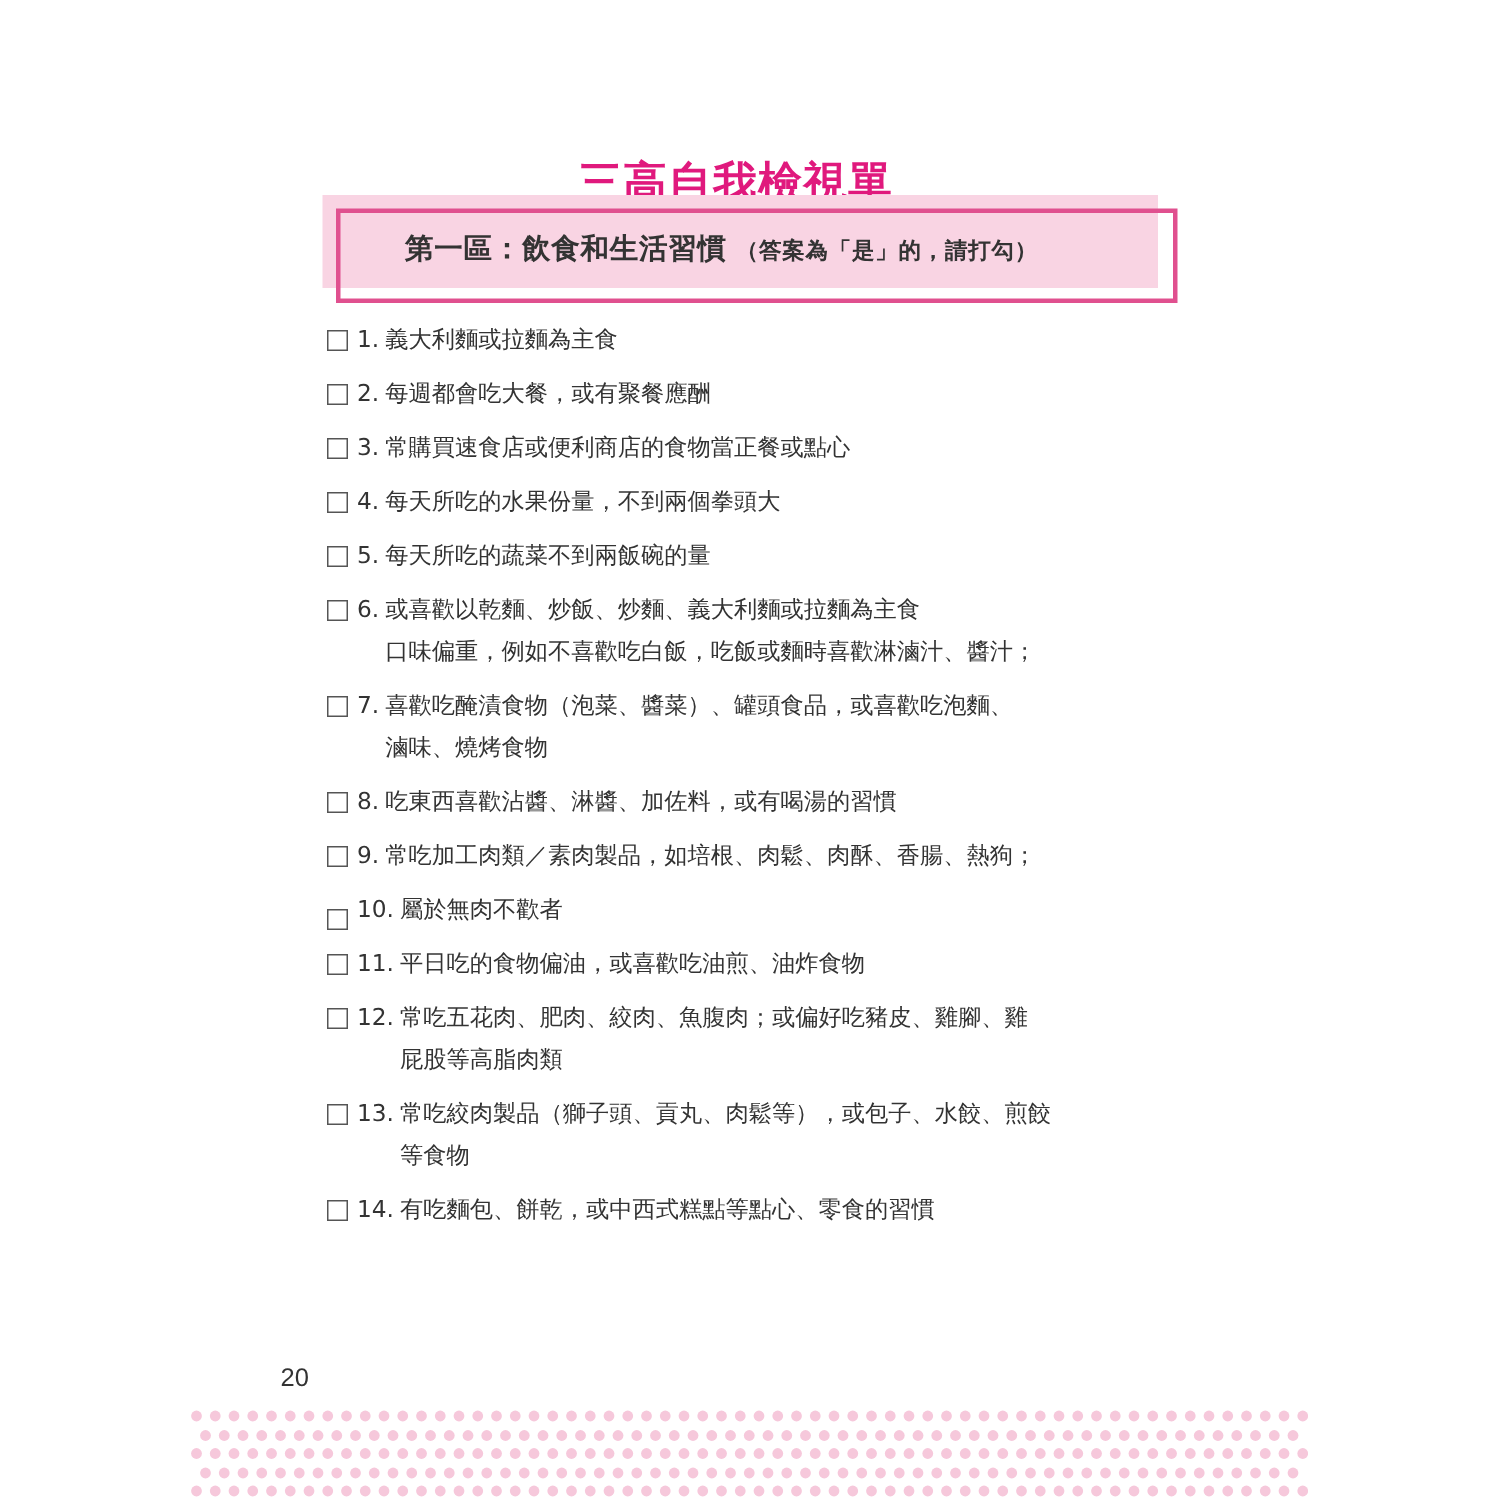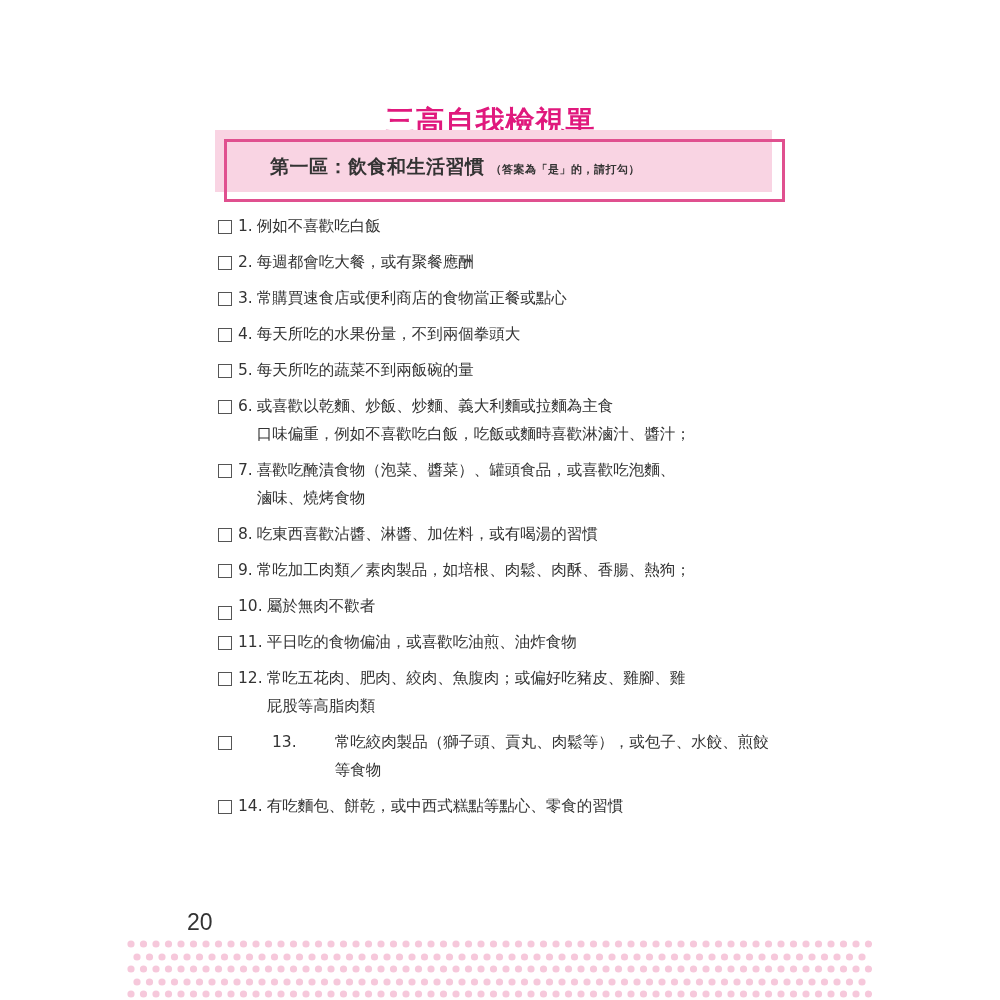--- a/index.html
+++ b/index.html
@@ -8,53 +8,53 @@
 
   .page-title { position: absolute; left: 0; width: 981px; top: 82px; text-align: center;
                 font-size: 29px; font-weight: bold; letter-spacing: 1px; line-height: 40px; }
 
   .section-fill { position: absolute; left: 215px; top: 130px; width: 557px; height: 62px; }
   .section-frame { position: absolute; left: 224px; top: 139px; width: 555px; height: 57px;
                    border-style: solid; border-width: 3px; box-sizing: content-box; }
   .section-heading { position: absolute; left: 270px; top: 146px; height: 40px; line-height: 40px;
                      white-space: nowrap; }
   .section-heading .main { font-size: 19px; font-weight: bold; color: #333333; letter-spacing: 0.5px; }
-  .section-heading .note { font-size: 11px; font-weight: bold; color: #333333; margin-left: 6px; letter-spacing: 0.5px; }
+  .section-heading .note { font-size: 15px; font-weight: bold; color: #333333; margin-left: 6px; letter-spacing: 0.5px; }
 
   .checklist { position: absolute; left: 218px; top: 212px; width: 580px; margin: 0; padding: 0; list-style: none; }
   .item { position: relative; display: flex; align-items: flex-start; font-size: 15.5px; line-height: 28px;
           color: #333333; margin-bottom: 8px; }
   .item .box { flex: 0 0 auto; width: 12px; height: 12px; border: 1.3px solid #555555; margin-top: 8px;
                margin-right: 6px; background: #ffffff; cursor: pointer; }
   .item .num { flex: 0 0 auto; white-space: nowrap; margin-right: 4px; }
   .item .text { flex: 1 1 auto; white-space: normal; }
   .item .text .line { display: block; white-space: nowrap; }
 
-  .page-number { position: absolute; left: 187px; top: 909px; font-size: 23px; color: #333333;
+  .page-number { position: absolute; left: 187px; top: 909px; font-size: 17px; color: #333333;
                  font-family: "Liberation Sans", sans-serif; }
 
   .dots { position: absolute; left: 127px; top: 938px; width: 745px; height: 62px; }
 </style>
 </head>
 <body>
 
 <h1 class="page-title" style="color: rgb(224, 25, 125);">三高自我檢視單</h1>
 
 <div class="section-fill" style="background: rgb(249, 212, 227);"></div>
 <div class="section-frame" style="border-color: rgb(224, 80, 143);"></div>
 <div class="section-heading">
   <span class="main">第一區：飲食和生活習慣</span><span class="note">（答案為「是」的，請打勾）</span>
 </div>
 
 <ul class="checklist">
   <li class="item" style="margin-bottom: 8px;">
       <span class="box"></span>
       <span class="num">1.</span>
       <span class="text">
-        <span class="line">例如不喜歡吃白飯</span>
+        <span class="line">義大利麵或拉麵為主食</span>
       </span>
     </li>
   <li class="item" style="margin-bottom: 8px;">
       <span class="box"></span>
       <span class="num">2.</span>
       <span class="text">
         <span class="line">每週都會吃大餐，或有聚餐應酬</span>
       </span>
     </li>
   <li class="item" style="margin-bottom: 8px;">
@@ -123,21 +123,21 @@
       </span>
     </li>
   <li class="item" style="margin-bottom: 8px; justify-content: center;">
       <span class="box"></span>
       <span class="num">12.</span>
       <span class="text">
         <span class="line">常吃五花肉、肥肉、絞肉、魚腹肉；或偏好吃豬皮、雞腳、雞</span>
         <span class="line">屁股等高脂肉類</span>
       </span>
     </li>
-  <li class="item" style="margin-bottom: 8px; gap: 34px;">
+  <li class="item" style="margin-bottom: 8px;">
       <span class="box"></span>
       <span class="num">13.</span>
       <span class="text">
         <span class="line">常吃絞肉製品（獅子頭、貢丸、肉鬆等），或包子、水餃、煎餃</span>
         <span class="line">等食物</span>
       </span>
     </li>
   <li class="item" style="margin-bottom: 8px;">
       <span class="box"></span>
       <span class="num">14.</span>

